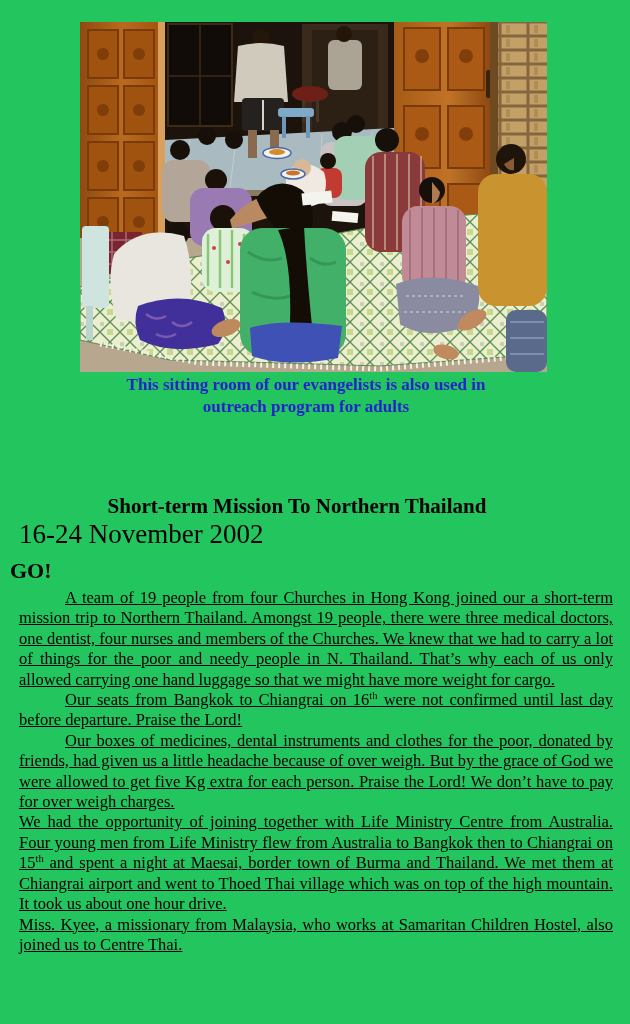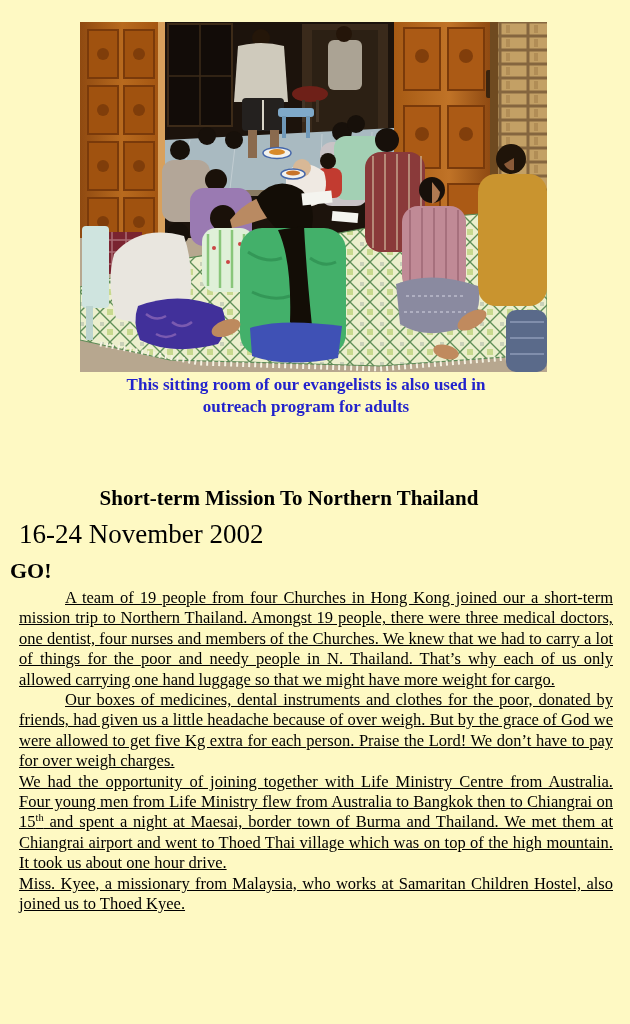--- a/index.html
+++ b/index.html
@@ -1,34 +1,34 @@
 <!DOCTYPE html>
 <html><head>
 <meta charset="utf-8">
 <style>
   html,body{margin:0;padding:0;background:#ffffff;}
   .page{
     position:relative;
     width:630px;height:1024px;
-    background:#fef9c3;
+    background:#22c55e;
     overflow:hidden;
     font-family:"Liberation Serif","DejaVu Serif",serif;
     color:#000;
   }
   .photo-wrap{
     position:absolute;left:80px;top:22px;width:467px;height:350px;
   }
   .photo-wrap svg{display:block;width:467px;height:350px;}
   .caption{
     position:absolute;left:64px;top:374px;width:484px;
     text-align:center;font-weight:bold;font-size:17px;line-height:21.5px;
     white-space:pre-line;
   }
   .title{
-    position:absolute;left:0;top:478px;width:562px;margin:8px;
+    position:absolute;left:0;top:478px;width:562px;margin:16px;
     text-align:center;font-weight:bold;font-size:21px;line-height:24px;
   }
   .date{
     position:absolute;left:19px;top:523px;font-size:27px;line-height:23px;
   }
   .go-heading{
     position:absolute;left:10px;top:559px;margin:0;
     font-weight:bold;font-size:22px;line-height:24px;
   }
   .article-body{
@@ -223,18 +223,19 @@
   </div>
 
   <div class="caption" style="color: rgb(35, 35, 204);">This sitting room of our evangelists is also used in
 outreach program for adults</div>
 
   <h1 class="title">Short-term Mission To Northern Thailand</h1>
   <div class="date">16-24 November 2002</div>
   <h2 class="go-heading">GO!</h2>
   <div class="article-body" id="article-body">
       <p class="para indent"><span>A team of 19 people from four Churches in Hong Kong joined our a short-term mission trip to Northern Thailand. Amongst 19 people, there were three medical doctors, one dentist, four nurses and members of the Churches. We knew that we had to carry a lot of things for the poor and needy people in N. Thailand. That’s why each of us only allowed carrying one hand luggage so that we might have more weight for cargo.</span></p>
+      <p class="para indent"><span>Our seats from Bangkok to Chiangrai on 16</span><sup>th</sup><span> were not confirmed until last day before departure. Praise the Lord!</span></p>
       <p class="para indent"><span>Our boxes of medicines, dental instruments and clothes for the poor, donated by friends, had given us a little headache because of over weigh. But by the grace of God we were allowed to get five Kg extra for each person. Praise the Lord! We don’t have to pay for over weigh charges.</span></p>
       <p class="para"><span>We had the opportunity of joining together with Life Ministry Centre from Australia. Four young men from Life Ministry flew from Australia to Bangkok then to Chiangrai on 15</span><sup>th</sup><span> and spent a night at Maesai, border town of Burma and Thailand. We met them at Chiangrai airport and went to Thoed Thai village which was on top of the high mountain. It took us about one hour drive.</span></p>
-      <p class="para"><span>Miss. Kyee, a missionary from Malaysia, who works at Samaritan Children Hostel, also joined us to Thoed Kyee.</span></p>
+      <p class="para"><span>Miss. Kyee, a missionary from Malaysia, who works at Samaritan Children Hostel, also joined us to Centre Thai.</span></p>
     </div>
 
 </div>
 
 </body></html>

